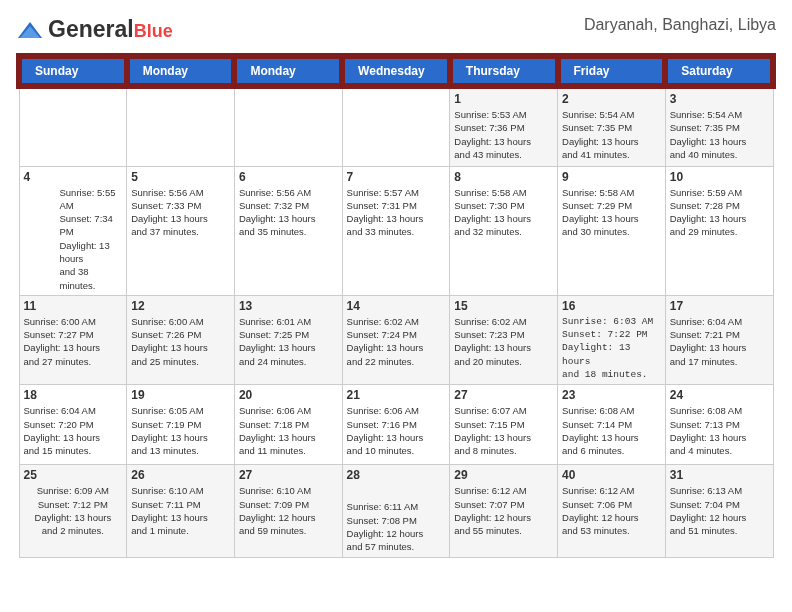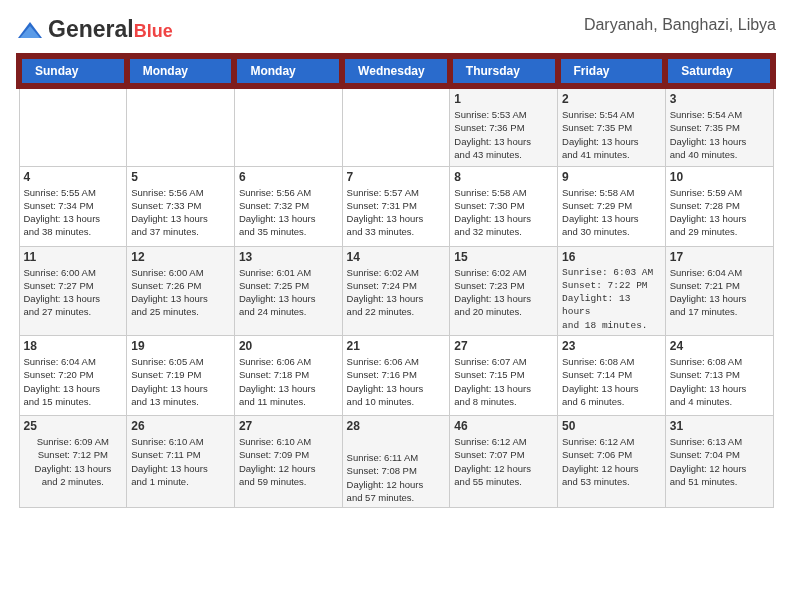--- a/index.html
+++ b/index.html
@@ -142,21 +142,21 @@
           <span class="day-number">3</span>
           <div class="day-info" style="white-space: pre-line;">Sunrise: 5:54 AM
 Sunset: 7:35 PM
 Daylight: 13 hours
 and 40 minutes.</div>
         </td>
       </tr>
       <tr>
         <td>
           <span class="day-number">4</span>
-          <div class="day-info" style="white-space: pre-line;">Sunrise: 5:55 AM
+          <div class="day-info" style="white-space: pre-line; margin-left: 36px;">Sunrise: 5:55 AM
 Sunset: 7:34 PM
 Daylight: 13 hours
 and 38 minutes.</div>
         </td>
         <td>
           <span class="day-number">5</span>
           <div class="day-info" style="white-space: pre-line;">Sunrise: 5:56 AM
 Sunset: 7:33 PM
 Daylight: 13 hours
 and 37 minutes.</div>
@@ -322,28 +322,28 @@
 and 59 minutes.</div>
         </td>
         <td>
           <span class="day-number">28</span>
           <div class="day-info" style="white-space: pre-line; margin-top: 18px;">Sunrise: 6:11 AM
 Sunset: 7:08 PM
 Daylight: 12 hours
 and 57 minutes.</div>
         </td>
         <td>
-          <span class="day-number">46</span>
+          <span class="day-number">29</span>
           <div class="day-info" style="white-space: pre-line;">Sunrise: 6:12 AM
 Sunset: 7:07 PM
 Daylight: 12 hours
 and 55 minutes.</div>
         </td>
         <td>
-          <span class="day-number">50</span>
+          <span class="day-number">40</span>
           <div class="day-info" style="white-space: pre-line;">Sunrise: 6:12 AM
 Sunset: 7:06 PM
 Daylight: 12 hours
 and 53 minutes.</div>
         </td>
         <td>
           <span class="day-number">31</span>
           <div class="day-info" style="white-space: pre-line;">Sunrise: 6:13 AM
 Sunset: 7:04 PM
 Daylight: 12 hours

